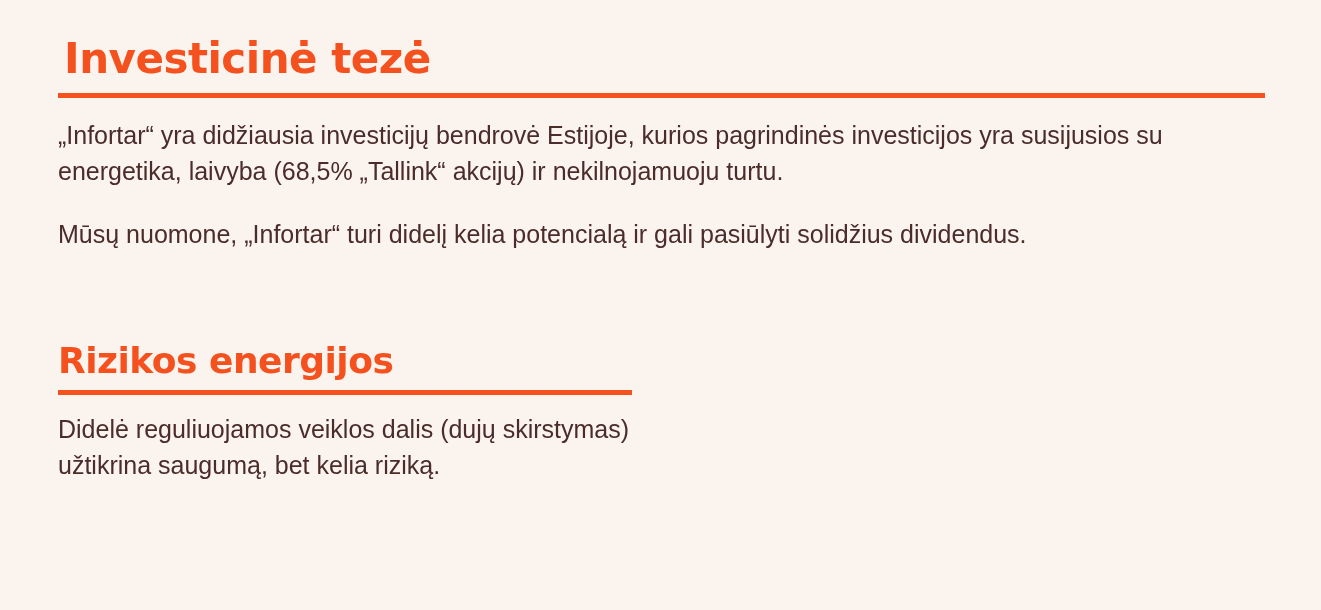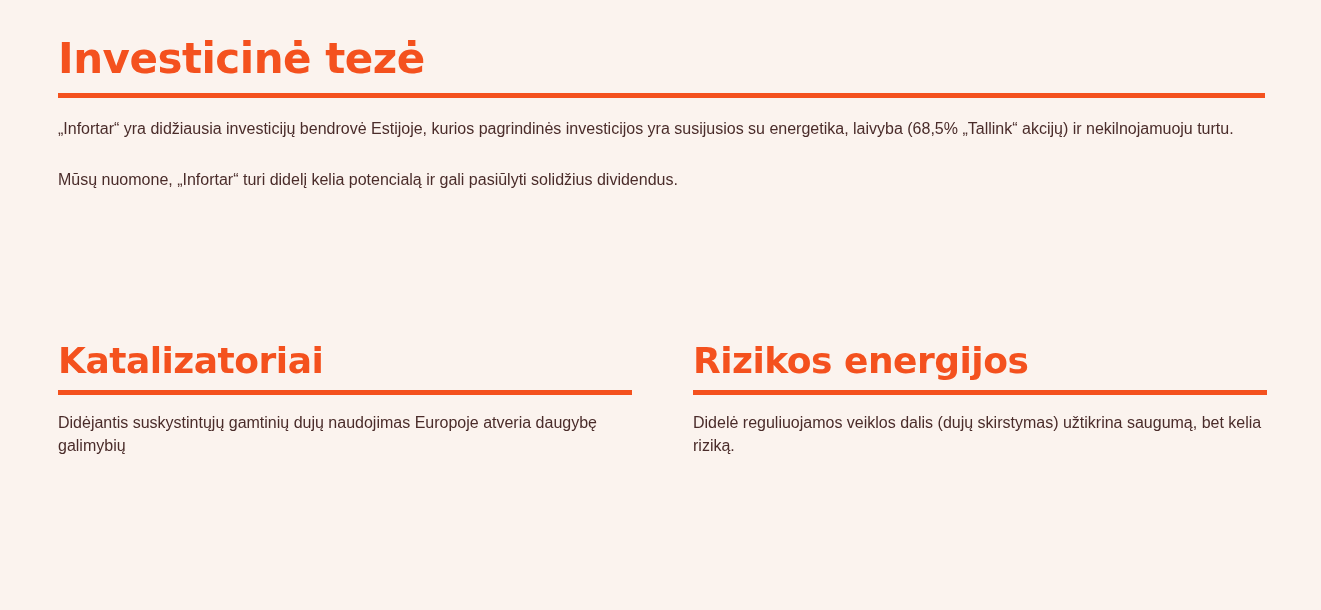--- a/index.html
+++ b/index.html
@@ -44,36 +44,37 @@
   .rule {
     background: #F4511E;
     height: 5px;
     border: 0;
     margin: 0;
   }
 
   
   .body-text {
     color: #4A2C2A;
-    font-size: 16px;
+    font-size: 25px;
     line-height: 1.42;
     margin: 0;
     font-family: "Liberation Sans", "DejaVu Sans", sans-serif;
     font-weight: normal;
   }
 
   
   .top-block {
     position: absolute;
     left: 58px;
     top: 38px;
     width: 1207px;
   }
   .top-block .heading-wrap {
     margin-bottom: 13px;
+    margin-left: 6px;
   }
   .top-block .rule {
     width: 1207px;
     margin-bottom: 20px;
   }
   .top-paragraphs p + p {
     margin-top: 28px;
   }
 
   
@@ -111,29 +112,20 @@
     </div>
     <hr class="rule" style="background: rgb(244, 81, 30);">
     <div class="top-paragraphs">
       <p class="body-text" style="color: rgb(74, 44, 42);">„Infortar“ yra didžiausia investicijų bendrovė Estijoje, kurios pagrindinės investicijos yra susijusios su energetika, laivyba (68,5% „Tallink“ akcijų) ir nekilnojamuoju turtu.</p>
       <p class="body-text" style="color: rgb(74, 44, 42);">Mūsų nuomone, „Infortar“ turi didelį kelia potencialą ir gali pasiūlyti solidžius dividendus.</p>
     </div>
   </div>
 
   <div class="columns">
 
-    <div class="column">
-      <div class="heading-wrap">
-        <h2 class="section-heading heading-sub" style="color: rgb(244, 81, 30);">Katalizatoriai</h2>
-      </div>
-      <hr class="rule" style="background: rgb(244, 81, 30);">
-      <div>
-        <p class="body-text" style="color: rgb(74, 44, 42);">Didėjantis suskystintųjų gamtinių dujų naudojimas Europoje atveria daugybę galimybių</p>
-      </div>
-    </div>
 
     <div class="column">
       <div class="heading-wrap">
         <h2 class="section-heading heading-sub" style="color: rgb(244, 81, 30);">Rizikos energijos</h2>
       </div>
       <hr class="rule" style="background: rgb(244, 81, 30);">
       <div>
         <p class="body-text" style="color: rgb(74, 44, 42);">Didelė reguliuojamos veiklos dalis (dujų skirstymas) užtikrina saugumą, bet kelia riziką.</p>
       </div>
     </div>

